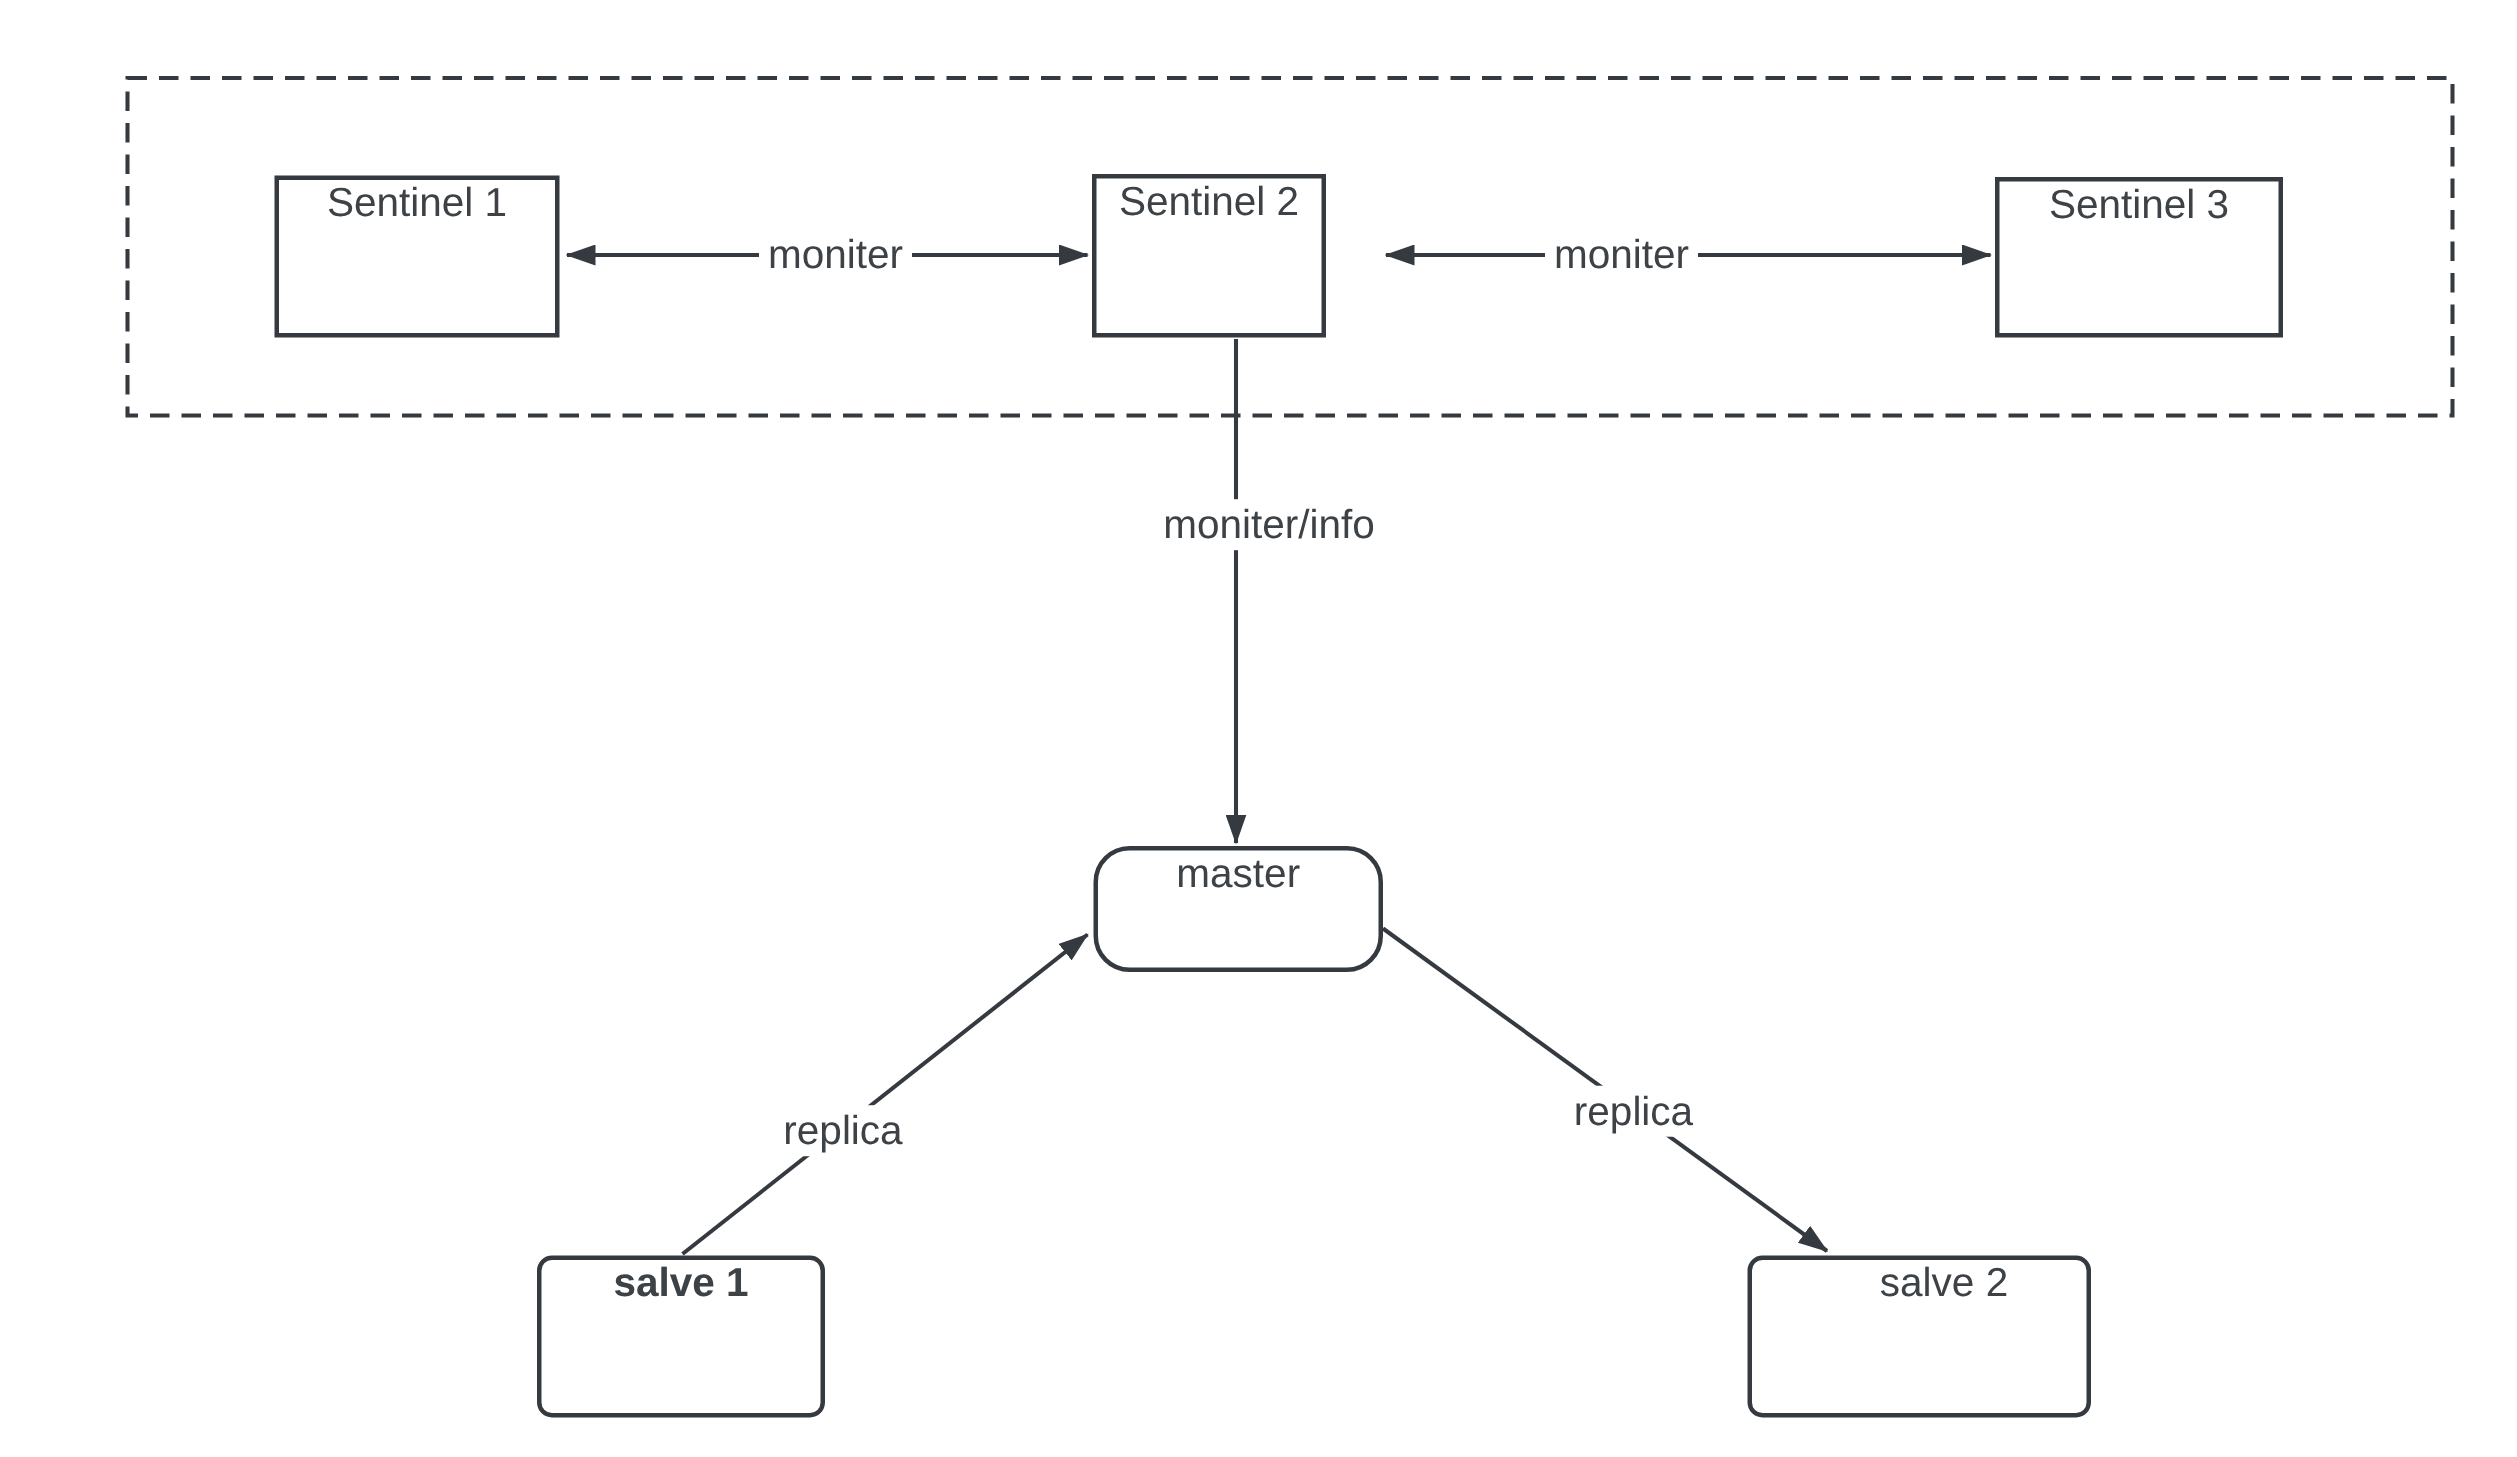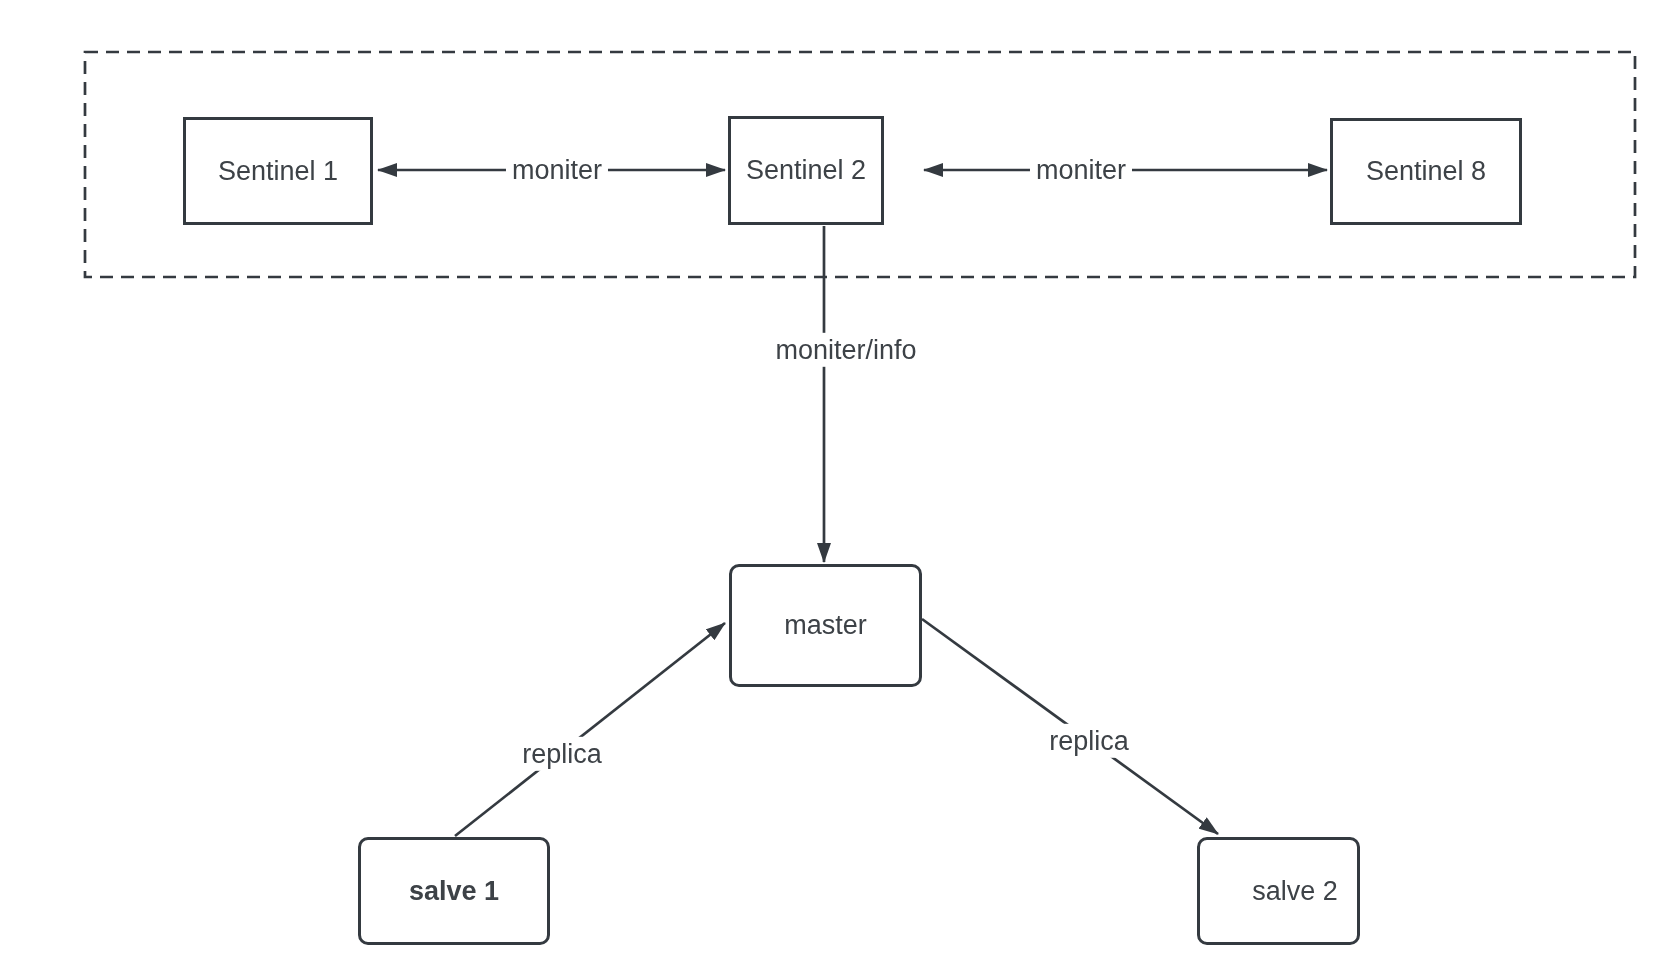--- a/index.html
+++ b/index.html
@@ -36,21 +36,20 @@
     stroke: var(--stroke);
     stroke-width: 2.7;
     stroke-dasharray: 13 8;
   }
   svg.wires .arrowhead-path { fill: var(--stroke); }
   .node {
     position: absolute;
     background: var(--node-fill);
     border: 3px solid var(--stroke);
     display: flex;
-    align-items: center;
     justify-content: center;
     font-size: 27px;
     color: var(--text);
     white-space: nowrap;
   }
   .node.rounded { border-radius: 10px; }
   .edge-label {
     position: absolute;
     transform: translate(-50%, -50%);
     background: var(--bg);
@@ -88,32 +87,32 @@
 
   <div class="node" style="left:183px; top:117px; width:190px; height:108px;">
     <span>Sentinel 1</span>
   </div>
 
   <div class="node" style="left:728px; top:116px; width:156px; height:109px;">
     <span>Sentinel 2</span>
   </div>
 
   <div class="node" style="left:1330px; top:118px; width:192px; height:107px;">
-    <span>Sentinel 8</span>
+    <span>Sentinel 3</span>
   </div>
 
-  <div class="node rounded" style="left:729px; top:564px; width:193px; height:123px;">
+  <div class="node rounded" style="left:729px; top:564px; width:193px; height:84px;border-radius:24px;">
     <span>master</span>
   </div>
 
   <div class="node rounded" style="left:358px; top:837px; width:192px; height:108px;font-weight:bold;">
     <span>salve 1</span>
   </div>
 
-  <div class="node rounded" style="left:1197px; top:837px; width:163px; height:108px;padding-left:33px;">
+  <div class="node rounded" style="left:1165px; top:837px; width:229px; height:108px;padding-left:33px;">
     <span>salve 2</span>
   </div>
 
   <div class="edge-label" style="left:557px; top:170px;">moniter</div>
 
   <div class="edge-label" style="left:1081px; top:170px;">moniter</div>
 
   <div class="edge-label" style="left:826px; top:350px;margin-left:20px;">moniter/info</div>
 
   <div class="edge-label" style="left:562px; top:754px;">replica</div>

